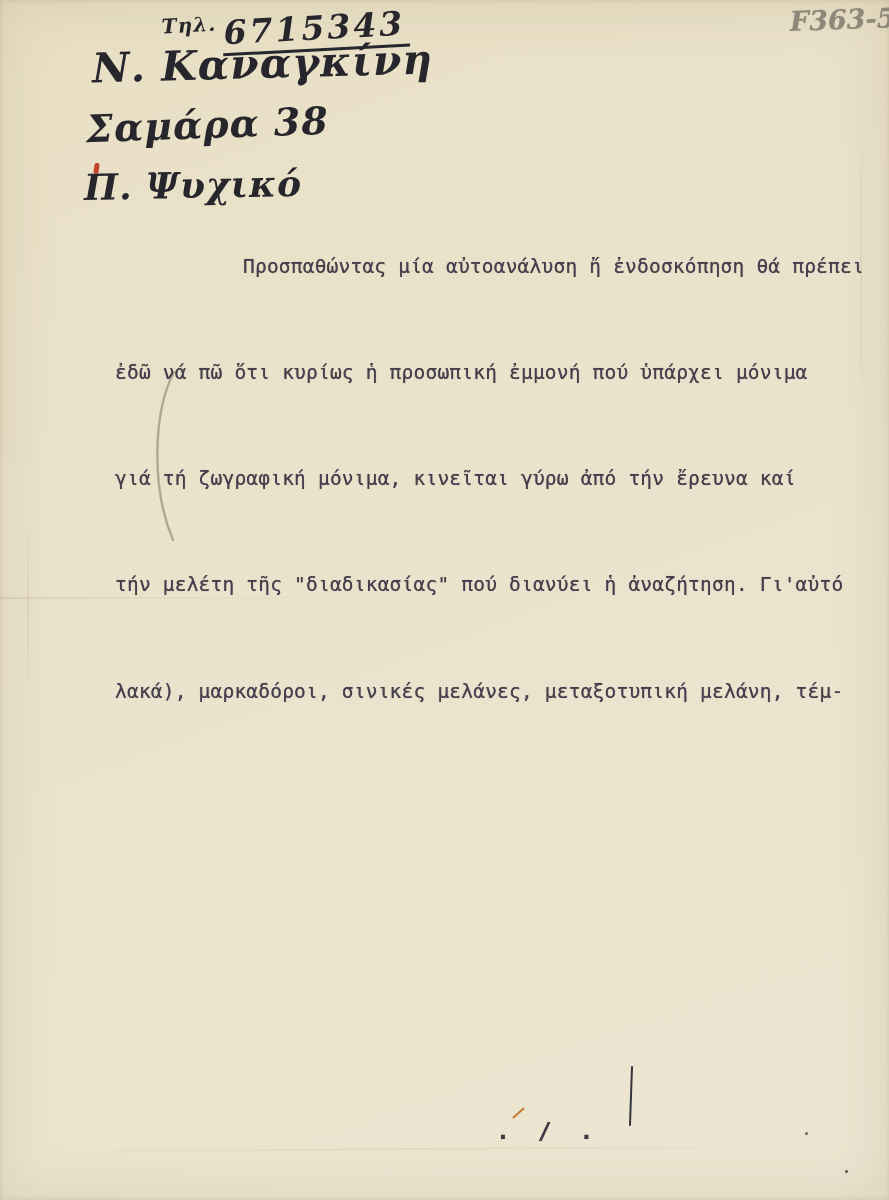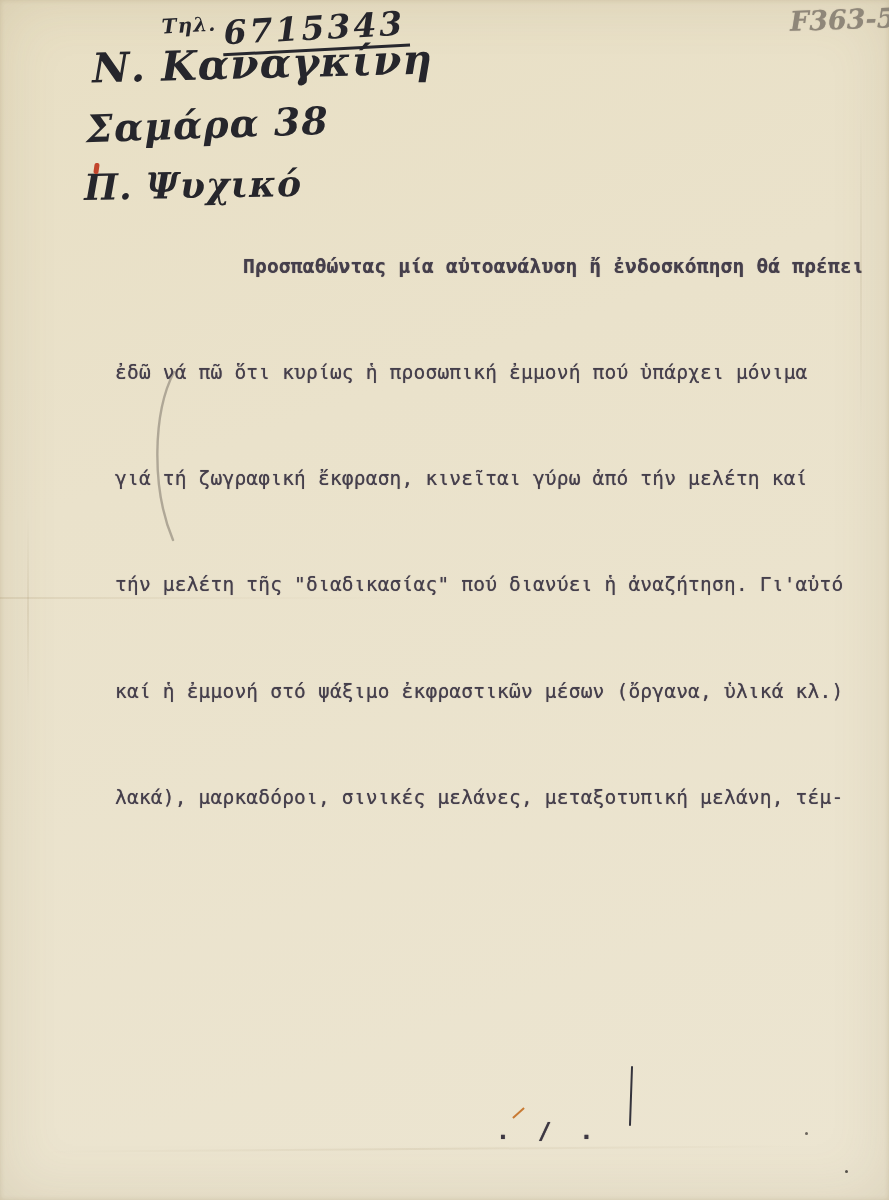--- a/index.html
+++ b/index.html
@@ -11,21 +11,21 @@
   }
   
   .typed{
     position:absolute;left:115px;top:178px;width:745px;
     font-family:"DejaVu Sans Mono","DejaVu Sans",monospace;
     font-size:19.5px;line-height:35.4px;letter-spacing:.2px;
     color:#453f4b;text-shadow:0 0 .7px rgba(62,52,74,.75);
     white-space:pre-wrap;
   }
   .line{height:35.4px;white-space:nowrap;}
-  .line.indent{text-indent:128px;font-weight:bold;}
+  .line.indent{text-indent:128px;}
   .hand{position:absolute;font-family:"DejaVu Serif","Liberation Serif",serif;
     font-style:italic;color:#26262c;white-space:nowrap;}
   .mu-tail{position:absolute;left:630px;top:1066px;width:2.4px;height:60px;
     background:#34333c;border-radius:2px;transform:rotate(2deg);}
   
   .phone{left:162px;top:8px;transform:rotate(-3deg);}
   .phone .lbl{font-size:20px;font-weight:bold;vertical-align:14px;letter-spacing:1px;}
   .phone .num{font-size:33px;font-weight:bold;letter-spacing:3px;
     border-bottom:3.5px solid #27272e;padding:0 4px 1px 2px;}
   .name{left:92px;top:40px;font-size:41px;font-weight:bold;transform:rotate(-1.5deg);letter-spacing:1px;}
@@ -73,23 +73,22 @@
 
   <div class="hand archive">F363-5</div>
 
   <svg class="bracket" width="30" height="174" viewBox="0 0 30 174">
     <path d="M 24 2 C 3 42, 1 118, 23 170" stroke="#a49c8d" stroke-width="2.4" fill="none" stroke-linecap="round" opacity="0.85"></path>
   </svg>
 
   <div class="typed">
     <div class="line indent">Προσπαθώντας μία αὐτοανάλυση ἤ ἐνδοσκόπηση θά πρέπει</div>
     <div class="line">ἐδῶ νά πῶ ὅτι κυρίως ἡ προσωπική ἐμμονή πού ὑπάρχει μόνιμα</div>
-    <div class="line">γιά τή ζωγραφική ἔκφραση, κινεῖται γύρω ἀπό τήν μελέτη καί</div>
+    <div class="line">γιά τή ζωγραφική μόνιμα, κινεῖται γύρω ἀπό τήν ἔρευνα καί</div>
     <div class="line">τήν μελέτη τῆς "διαδικασίας" πού διανύει ἡ ἀναζήτηση. Γι'αὐτό</div>
-    <div class="line">καί ἡ ἐμμονή στό ψάξιμο ἐκφραστικῶν μέσων (ὄργανα, ὑλικά κλ.)</div>
     <div class="line">λακά), μαρκαδόροι, σινικές μελάνες, μεταξοτυπική μελάνη, τέμ-</div>
     
     
     
     
     
     
     
     
     

